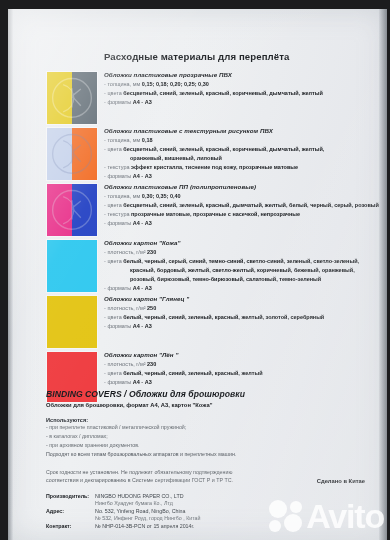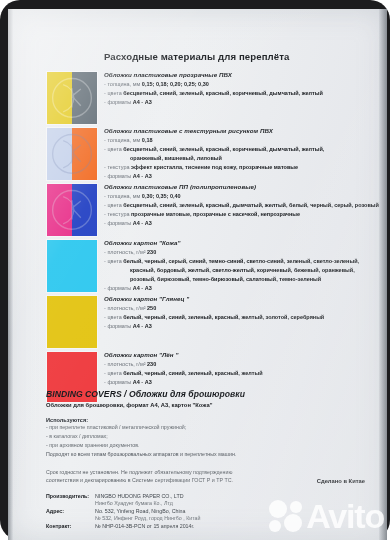--- a/index.html
+++ b/index.html
@@ -13,21 +13,20 @@
     overflow: hidden;
     font-family: "Liberation Sans", sans-serif;
     position: relative;
   }
 
   
   #photo {
     position: absolute;
     inset: 0;
     background: #1c1c1e;
-    border-radius: 20px;
   }
 
   
   #sheet {
     position: absolute;
     left: 8px;
     top: 9px;
     right: 3px;
     bottom: 0px;
     background: linear-gradient(105deg, #e9ebee 0%, #eef0f2 35%, #e6e8ec 75%, #dfe2e6 100%);

